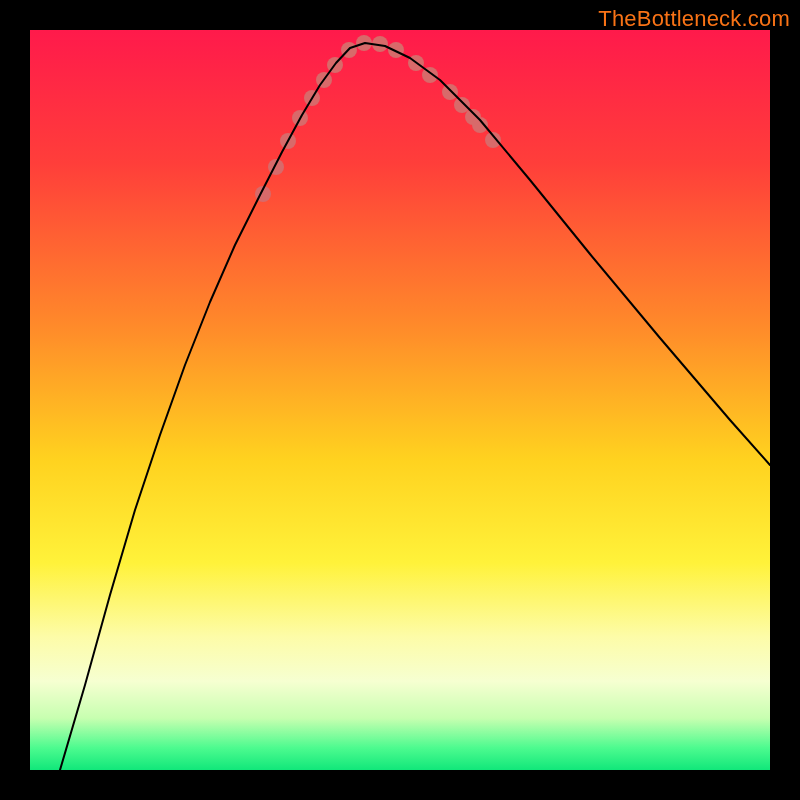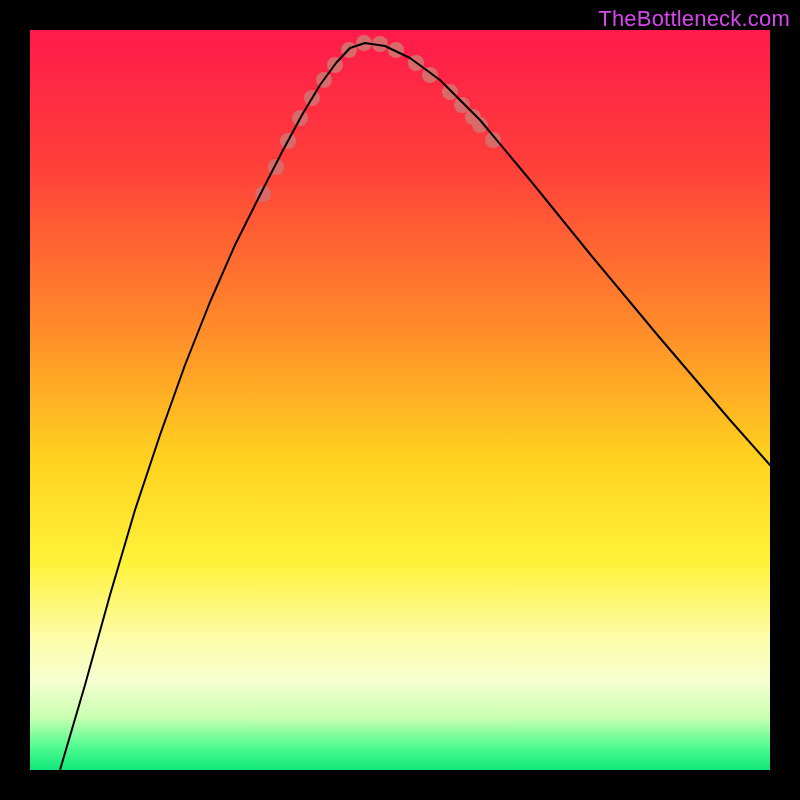--- a/index.html
+++ b/index.html
@@ -22,21 +22,21 @@
     left: 30px;
     top: 30px;
     width: 740px;
     height: 740px;
     overflow: hidden;
   }
   .watermark {
     position: absolute;
     top: 6px;
     right: 10px;
-    color: #d946ef;
+    color: #f97316;
     font-size: 22px;
     font-weight: 500;
     letter-spacing: 0.2px;
     z-index: 10;
   }
   svg { display: block; }
 </style>
 </head>
 <body>
 

